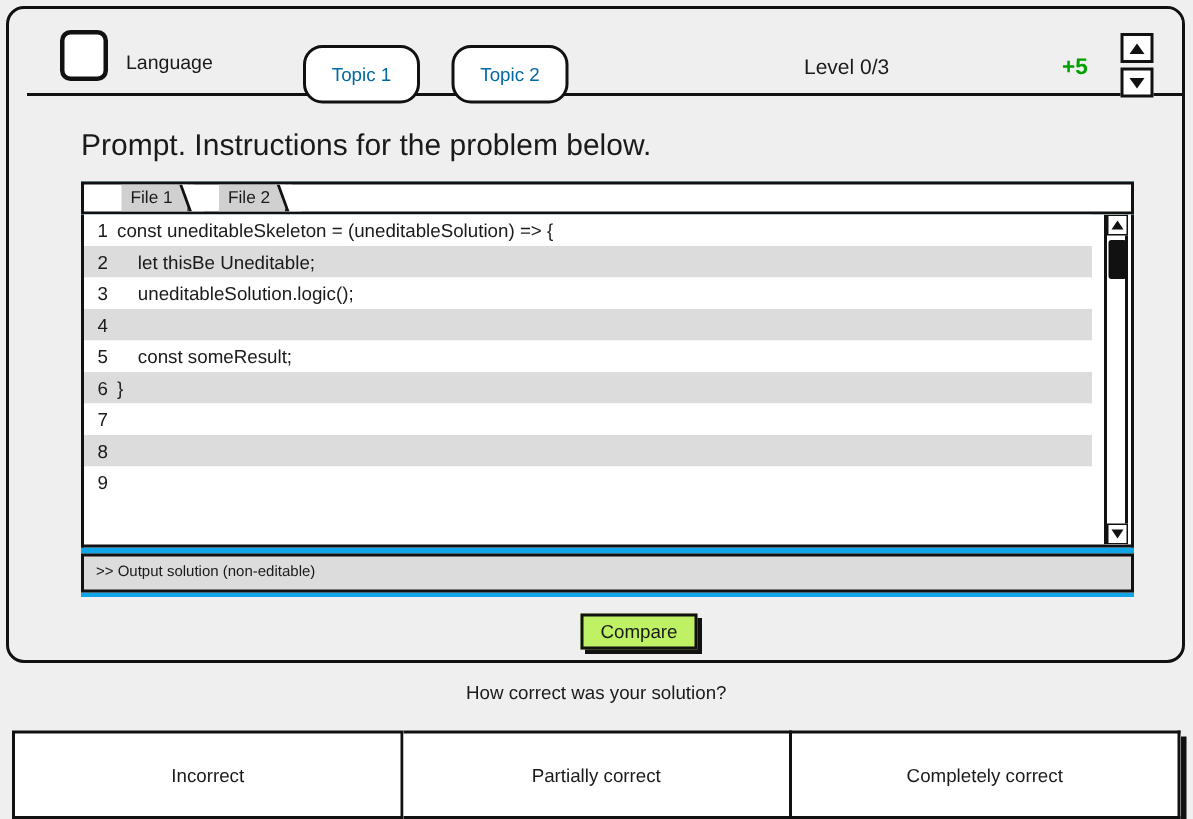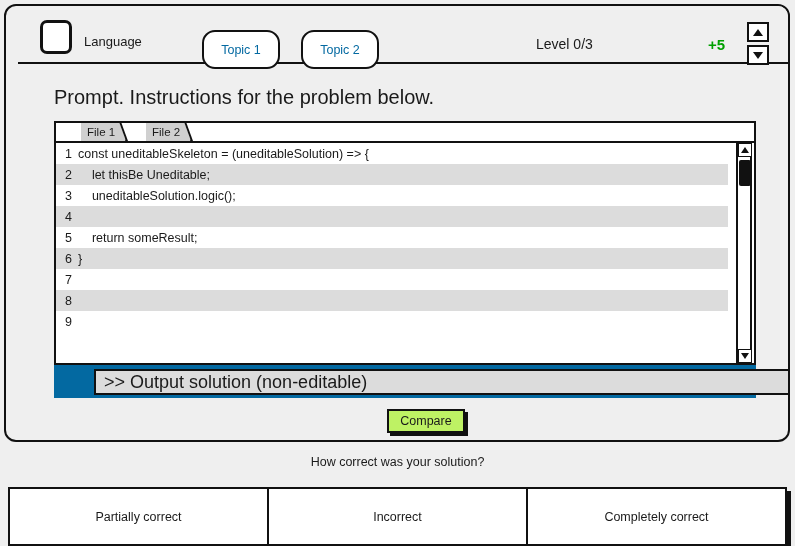--- a/index.html
+++ b/index.html
@@ -135,21 +135,21 @@
     white-space: nowrap;
   }
 
   
   .editor-panel {
     position: absolute;
     left: 48px;
     top: 115px;
     width: 702px;
     height: 277px;
-    background: #0369a1;
+    background: #0ea5e9;
   }
 
   
   .tabstrip {
     position: absolute;
     left: 0; top: 0;
     width: 100%;
     height: 22px;
     border: 2px solid #111;
     background: #fff;
@@ -277,26 +277,25 @@
 
   
   .output-bar {
     position: absolute;
     left: 0;
     top: 248px;
     width: 100%;
     height: 26px;
     border: 2px solid #111;
     background: #dcdcdc;
-    font-size: 18px;
+    font-size: 10px;
     line-height: 22px;
     padding-left: 8px;
     white-space: nowrap;
     overflow: hidden;
-    margin-left: 40px;
   }
 
   
   .compare-btn {
     position: absolute;
     left: 368px;
     top: 403px;
     width: 78px;
     height: 24px;
     border: 2px solid #111;
@@ -384,21 +383,21 @@
         <span>File 2</span>
       <span class="tab-slant" style="left: 45px;"></span></div>
     </div>
 
     <div class="code-area">
       <div class="code-scroll-inner" id="code-lines">
           <div class="code-line"><span class="ln">1</span><span class="ltext">const uneditableSkeleton = (uneditableSolution) =&gt; {</span></div>
           <div class="code-line alt"><span class="ln">2</span><span class="ltext">    let thisBe Uneditable;</span></div>
           <div class="code-line"><span class="ln">3</span><span class="ltext">    uneditableSolution.logic();</span></div>
           <div class="code-line alt"><span class="ln">4</span><span class="ltext"></span></div>
-          <div class="code-line"><span class="ln">5</span><span class="ltext">    return someResult;</span></div>
+          <div class="code-line"><span class="ln">5</span><span class="ltext">    const someResult;</span></div>
           <div class="code-line alt"><span class="ln">6</span><span class="ltext">}</span></div>
           <div class="code-line"><span class="ln">7</span><span class="ltext"></span></div>
           <div class="code-line alt"><span class="ln">8</span></div>
           <div class="code-line"><span class="ln">9</span><span class="ltext"></span></div>
         </div>
 
       <div class="vscroll">
         <div class="sb-arrow up">
           <span class="sb-tri-up"></span>
         </div>
@@ -413,21 +412,21 @@
   </div>
 
   <div class="compare-btn">Compare</div>
 
 </div>
 
 <div class="question">How correct was your solution?</div>
 
 <div class="answers" id="answer-bar">
     <div class="answer-btn">
+      <span>Incorrect</span>
+    </div>
+    <div class="answer-btn">
       <span>Partially correct</span>
-    </div>
-    <div class="answer-btn">
-      <span>Incorrect</span>
     </div>
     <div class="answer-btn">
       <span>Completely correct</span>
     </div>
   </div>
 
 </body></html>

